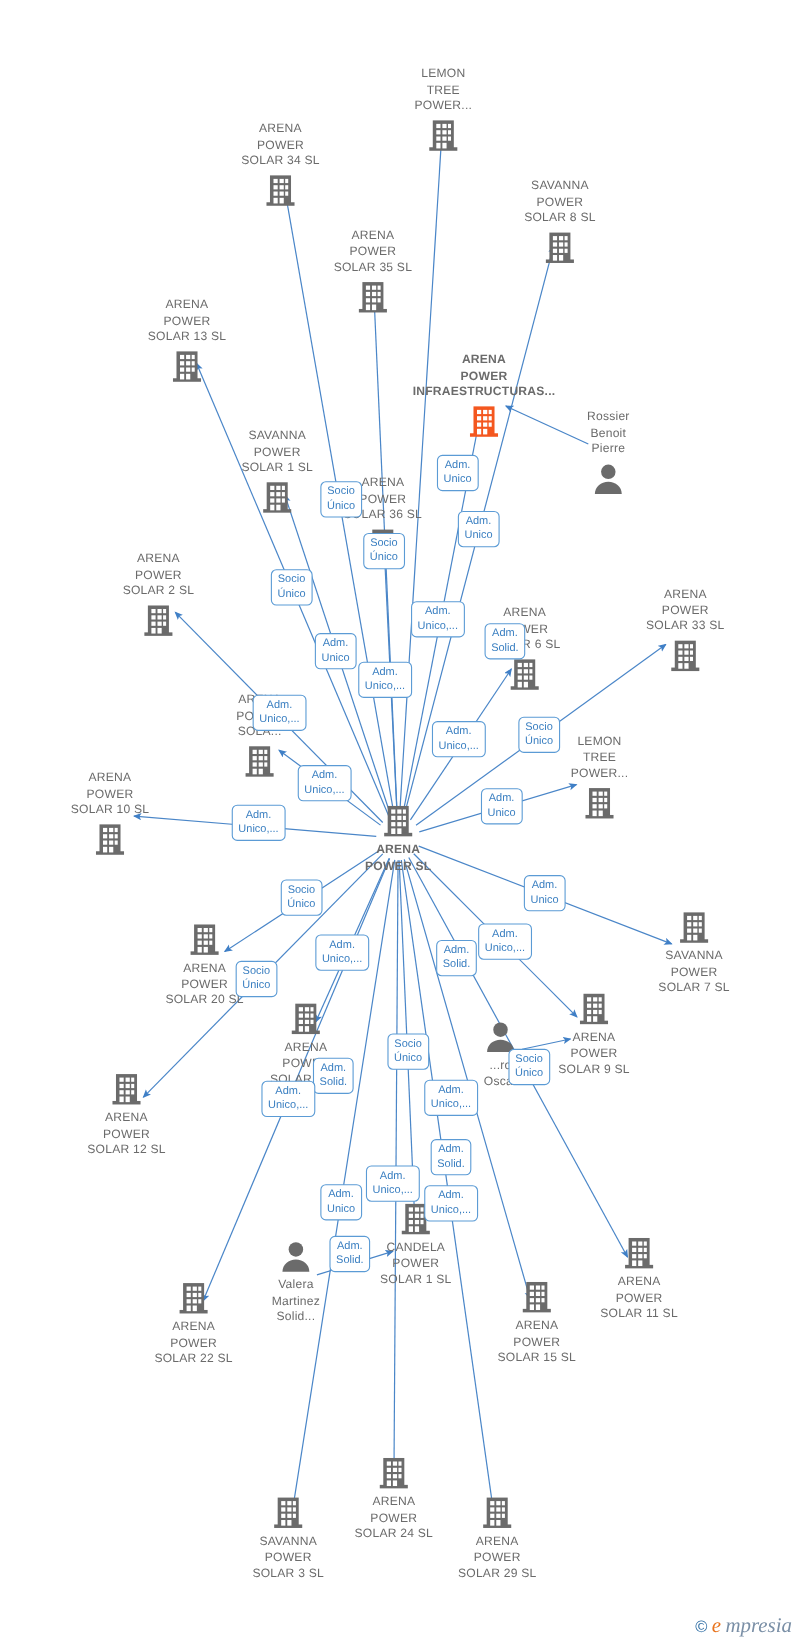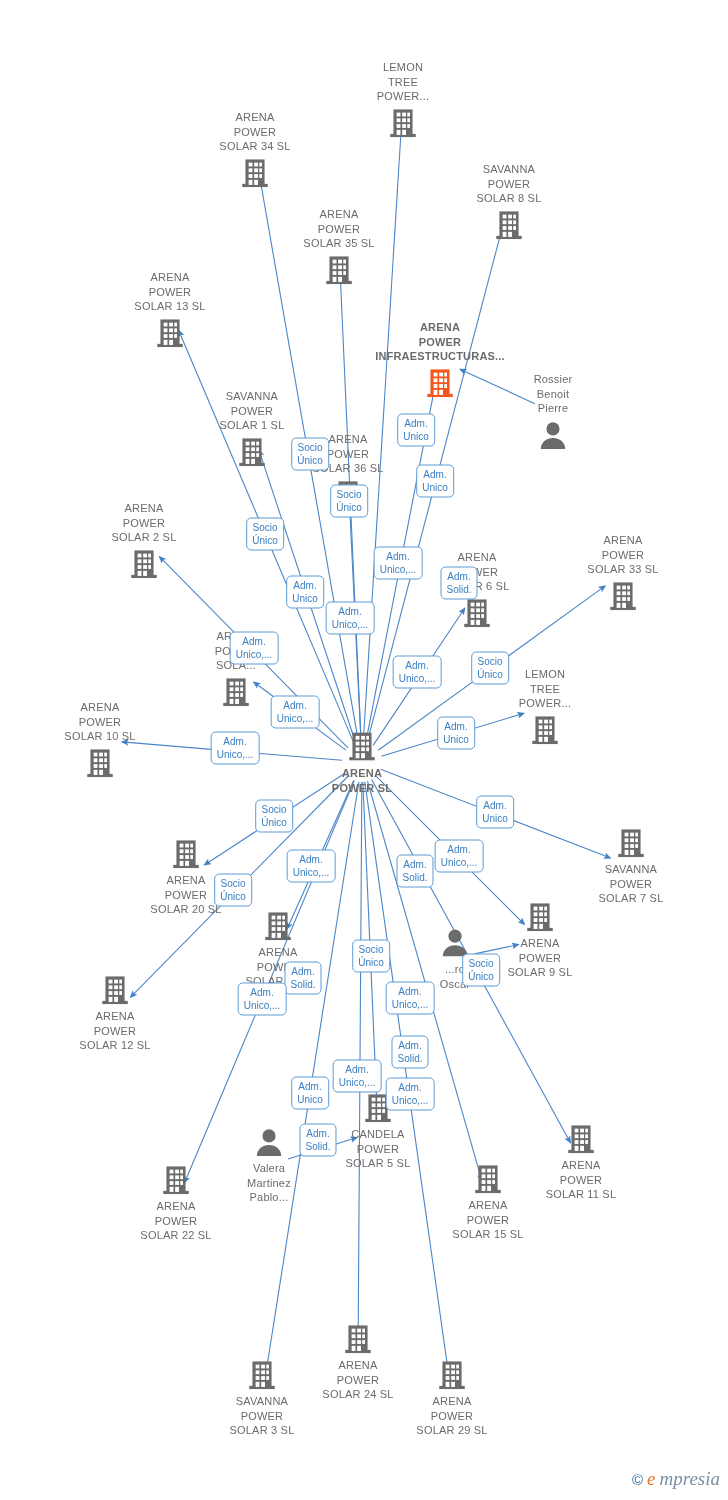--- a/index.html
+++ b/index.html
@@ -576,32 +576,32 @@
             <rect x="15.2" y="16.8" width="3.6" height="3.6" fill="#fff"></rect>
             <rect x="10" y="22.2" width="3.6" height="4.8" fill="#fff"></rect>
             <rect x="15.2" y="22.2" width="3.6" height="4.8" fill="#fff"></rect>
             <rect x="20" y="6" width="2.6" height="3.6" fill="#fff"></rect>
             <rect x="20" y="11.4" width="2.6" height="3.6" fill="#fff"></rect>
             <rect x="20" y="16.8" width="2.6" height="3.6" fill="#fff"></rect>
           </svg>
         </span>
         <div class="lbl">CANDELA
 POWER
-SOLAR 5  SL</div>
+SOLAR 1  SL</div>
       </div>
       <div class="node below" style="left: 269px; top: 1165px;">
         <span style="order: 1;">
           <svg class="gfx" viewBox="0 0 32 32" xmlns="http://www.w3.org/2000/svg">
             <circle cx="16" cy="10" r="6.2" fill="#6b6b6b"></circle>
             <path d="M4.5 29c0-6.3 5.2-10.5 11.5-10.5S27.5 22.7 27.5 29z" fill="#6b6b6b"></path>
           </svg>
         </span>
         <div class="lbl">Valera
 Martinez
-Pablo...</div>
+Solid...</div>
       </div>
       <div class="node below" style="left: 176px; top: 1203px;">
         <span style="order: 1;">
           <svg class="gfx" viewBox="0 0 32 32" xmlns="http://www.w3.org/2000/svg">
             <rect x="7" y="3" width="18" height="24" fill="#6b6b6b"></rect>
             <rect x="4" y="26" width="24" height="3" fill="#6b6b6b"></rect>
             <rect x="10" y="6" width="3.6" height="3.6" fill="#fff"></rect>
             <rect x="15.2" y="6" width="3.6" height="3.6" fill="#fff"></rect>
             <rect x="20.4" y="6" width="0.1" height="0.1" fill="#fff"></rect>
             <rect x="10" y="11.4" width="3.6" height="3.6" fill="#fff"></rect>

